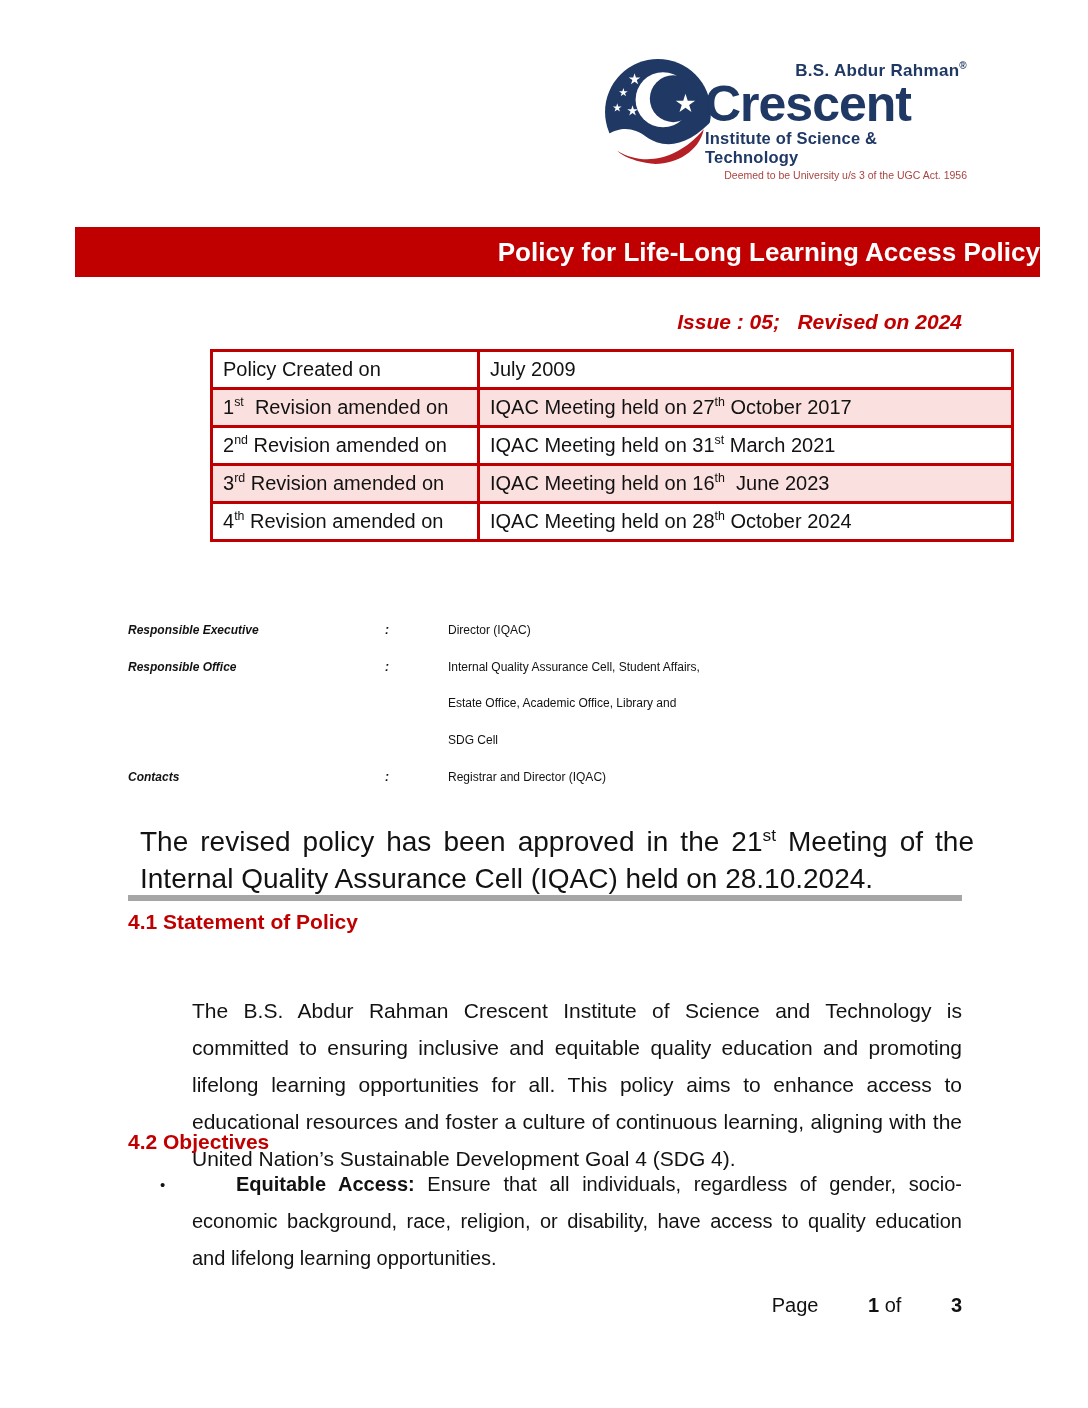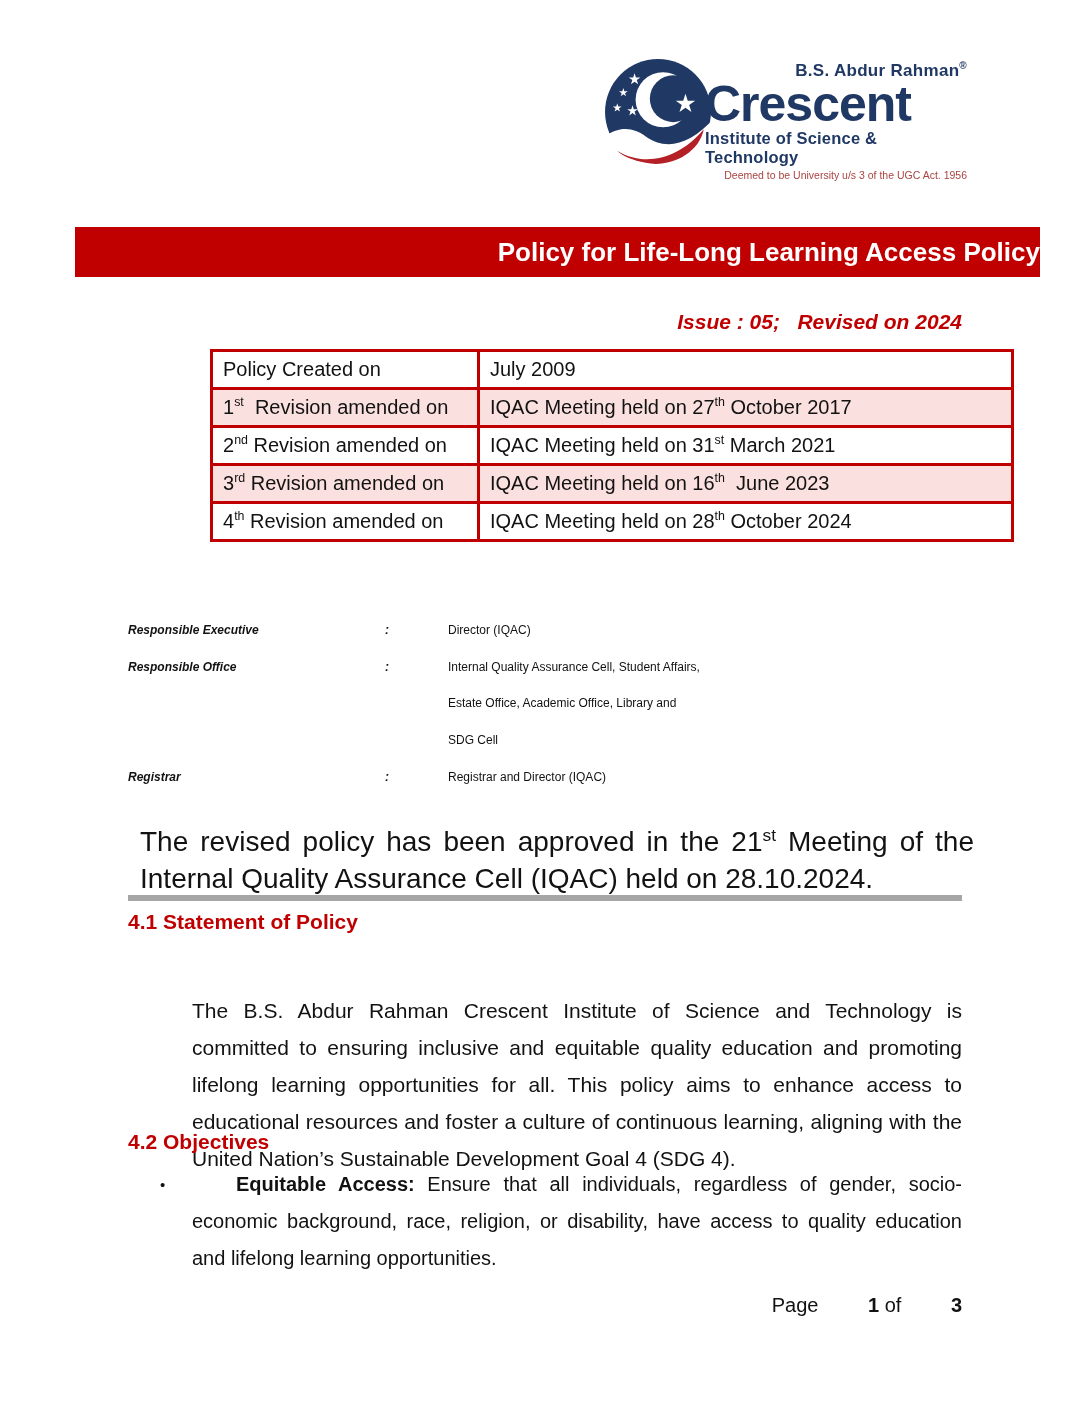--- a/index.html
+++ b/index.html
@@ -139,21 +139,21 @@
     <div class="detail-value">Director (IQAC)</div>
   </div>
   <div class="detail-row">
     <div class="detail-label">Responsible Office</div>
     <div class="detail-sep">:</div>
     <div class="detail-value">Internal Quality Assurance Cell, Student Affairs,
 Estate Office, Academic Office, Library and
 SDG Cell</div>
   </div>
   <div class="detail-row">
-    <div class="detail-label">Registrar</div>
+    <div class="detail-label">Contacts</div>
     <div class="detail-sep">:</div>
     <div class="detail-value">Registrar and Director (IQAC)</div>
   </div>
 </div>
 
 <p class="approval"><span>The revised policy has been approved in the 21</span><sup>st</sup><span> Meeting of the Internal Quality Assurance Cell (IQAC) held on 28.10.2024.</span></p>
 
 <div class="divider"></div>
 
 <h2 class="sec-heading h-statement">4.1 Statement of Policy</h2>

